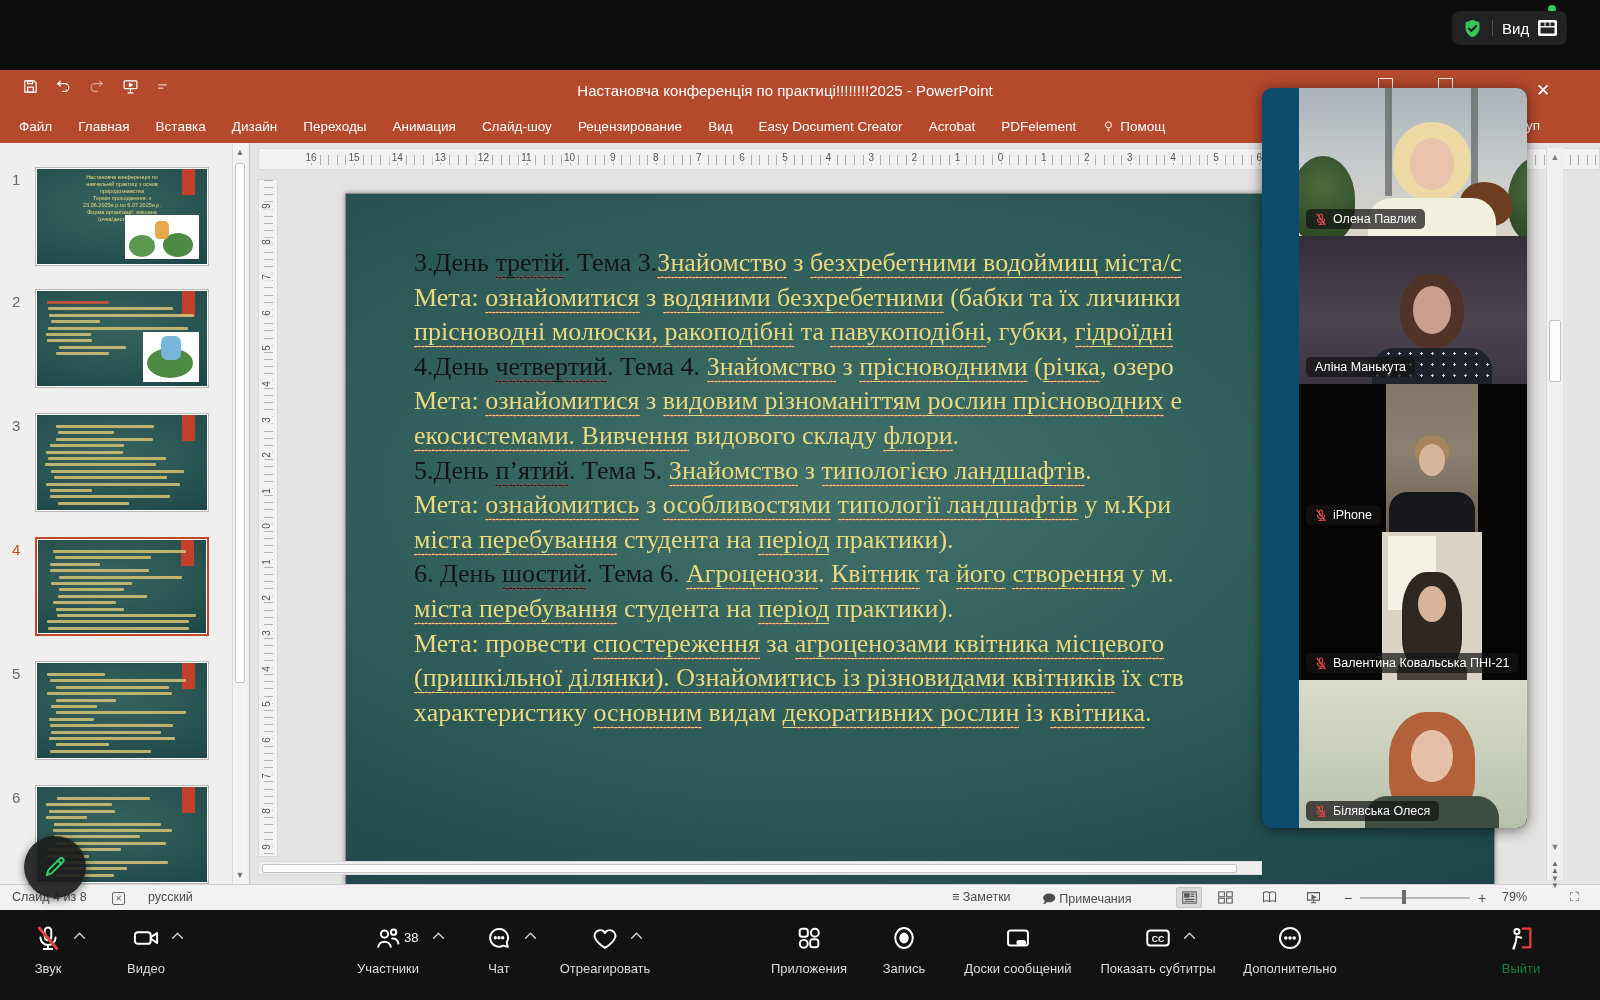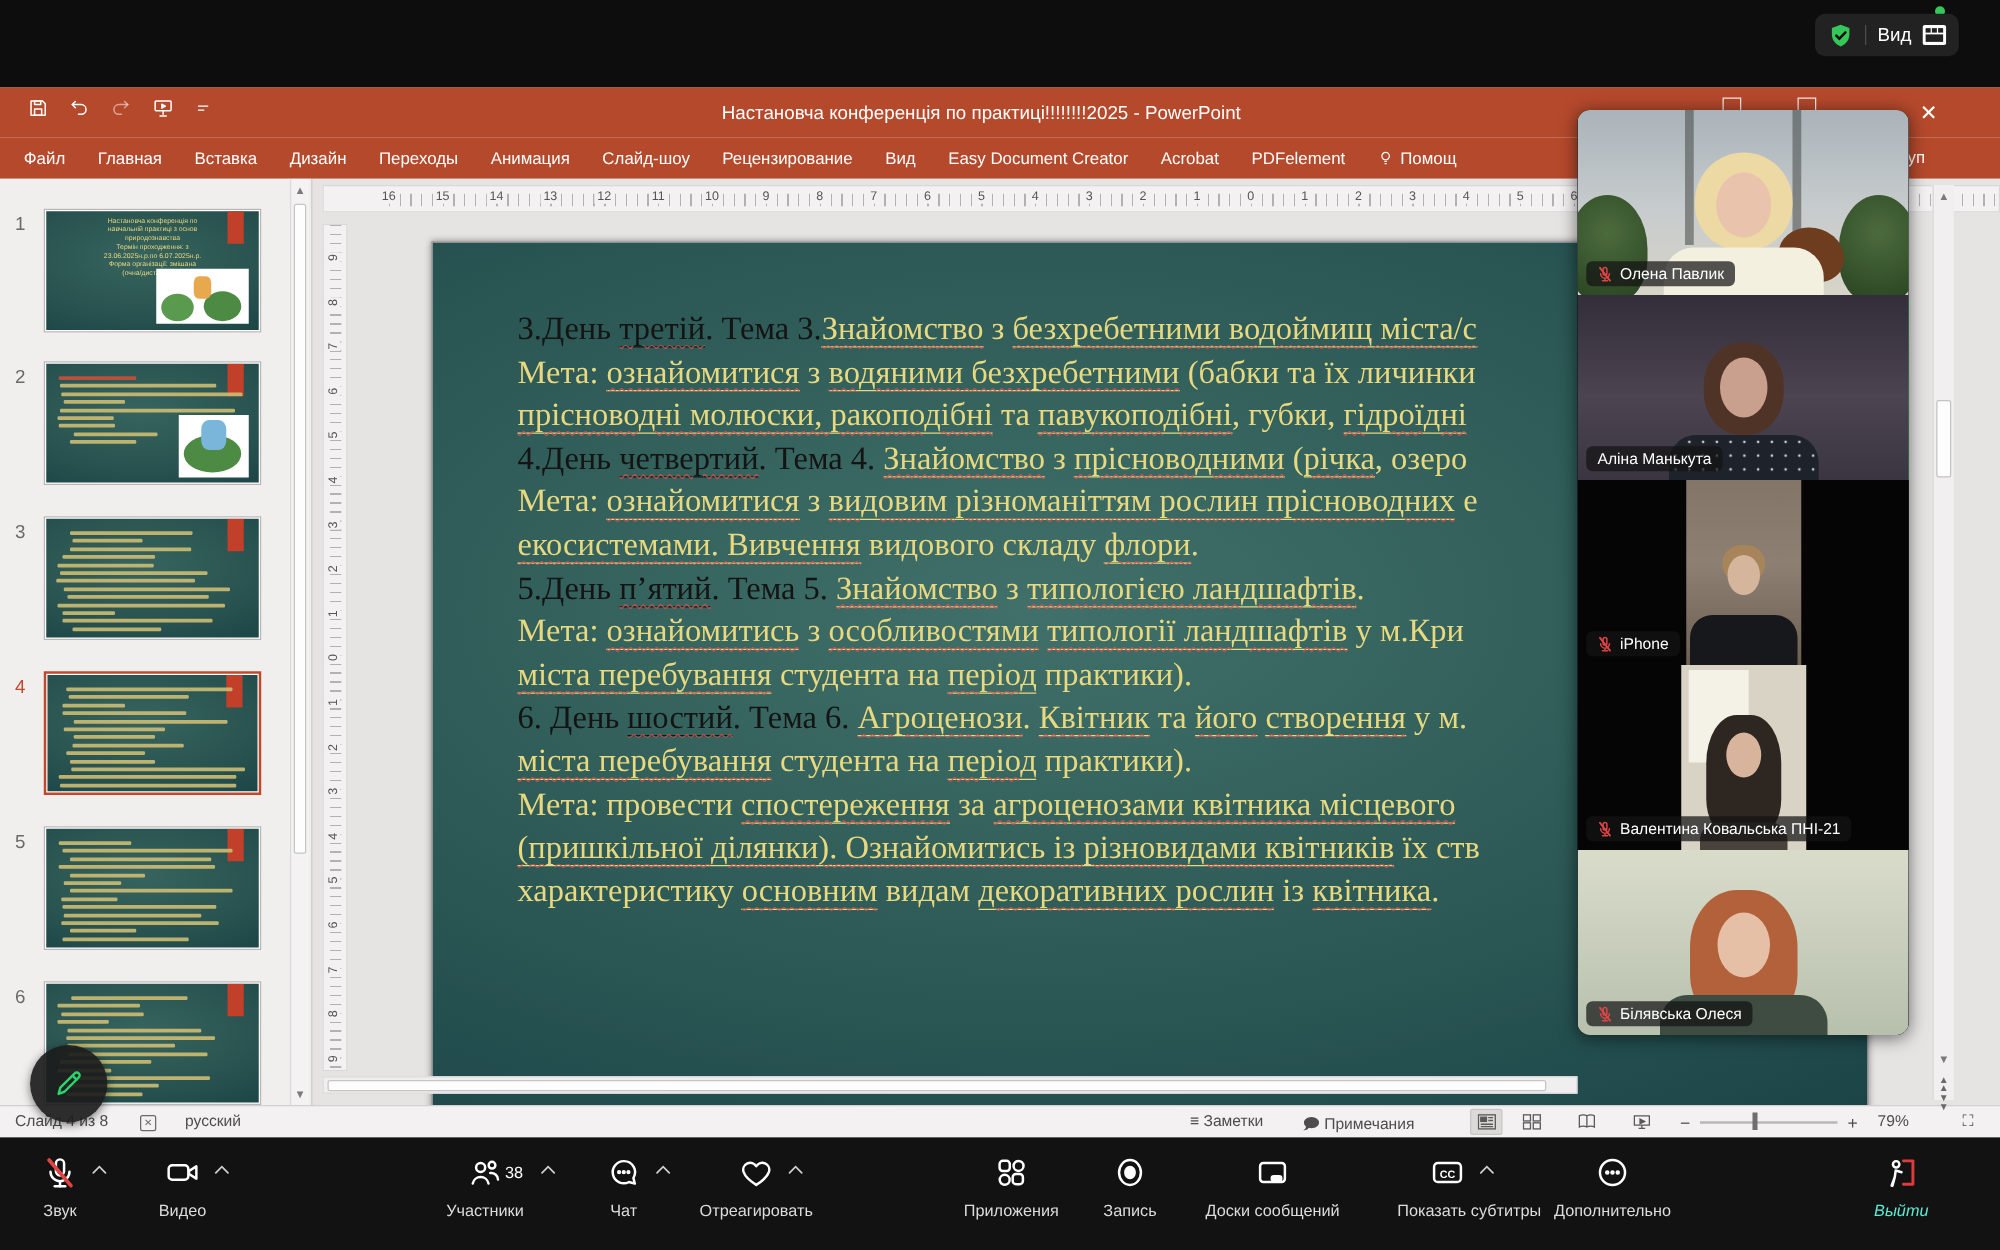--- a/index.html
+++ b/index.html
@@ -86,21 +86,21 @@
   .sb-item { position:absolute; top:5px; white-space:nowrap; }
   .spell-ic { display:inline-block; width:13px; height:13px; border:1px solid #6a6a6a; border-radius:2px; font-size:8px; line-height:11px; text-align:center; color:#6a6a6a; }
   .viewbtn { position:absolute; top:2px; width:26px; height:21px; display:flex; align-items:center; justify-content:center; border-radius:2px; }
   .viewbtn.on { background:#dcd9d9; border:1px solid #c8c5c5; }
   .zoom-track { position:absolute; top:12px; height:2px; background:#b9b7b7; }
   .zoom-thumb { position:absolute; top:5px; width:4px; height:14px; background:#6f6d6d; }
   .fitw { letter-spacing:-1px; }
 
   
   .vpanel { position:absolute; left:1262px; top:88px; width:265px; height:740px; border-radius:10px; overflow:hidden;
-    background:#0f172a; z-index:10; box-shadow:0 2px 14px rgba(0,0,0,.55); }
+    background:#0c4a6e; z-index:10; box-shadow:0 2px 14px rgba(0,0,0,.55);padding-left:37px; }
   .tile { position:relative; width:265px; height:148px; background:#111; overflow:hidden; }
   .tile.active { box-shadow:inset 0 0 0 2.5px #35d45f; }
   .scene { position:absolute; inset:0; }
   .person { position:absolute; left:50%; transform:translateX(-50%); bottom:0; width:160px; height:120px; }
   .hair,.face,.torso { position:absolute; left:50%; transform:translateX(-50%); }
   .name-tag { position:absolute; left:7px; bottom:7px; background:rgba(20,20,20,.72); border-radius:5px; padding:3px 9px;
     display:flex; align-items:center; gap:6px; z-index:3; }
   .name-tag .nm { color:#fff; font-size:12.5px; white-space:nowrap; }
 
   
@@ -734,21 +734,21 @@
         <div class="tb-top">
           <span class="tb-icon">
             <svg width="30" height="28" viewBox="0 0 24 24" fill="none" stroke="#fff" stroke-width="1.7" stroke-linecap="round" stroke-linejoin="round">
               <rect x="3.5" y="5.5" width="17" height="13" rx="2.2"></rect>
               <rect x="11.5" y="14.5" width="6.5" height="3.2" rx="1.4" fill="#fff"></rect>
             </svg>
           </span>
         </div>
         <div class="tb-label">Доски сообщений</div>
       </div>
-      <div class="tb-btn" style="left: 1158px; text-align: right;">
+      <div class="tb-btn" style="left: 1158px;">
         <div class="tb-top">
           <span class="tb-icon">
             <svg width="28" height="28" viewBox="0 0 24 24" fill="none" stroke="#fff" stroke-width="1.7" stroke-linecap="round" stroke-linejoin="round">
               <rect x="2.8" y="5.5" width="18.4" height="13" rx="2.6"></rect>
               <text x="12" y="15.6" font-size="7.4" font-family="Liberation Sans" font-weight="bold" fill="#fff" stroke="none" text-anchor="middle">CC</text>
             </svg>
           </span>
           <span class="tb-chev">
             <svg width="13" height="9" viewBox="0 0 24 16" fill="none" stroke="#cfcfcf" stroke-width="2.6" stroke-linecap="round">
               <path d="M3 13 12 4l9 9"></path>
@@ -773,21 +773,21 @@
       <div class="tb-btn" style="left: 1521px;">
         <div class="tb-top">
           <span class="tb-icon">
             <svg width="28" height="28" viewBox="0 0 24 24" fill="none" stroke="#fff" stroke-width="1.7" stroke-linecap="round" stroke-linejoin="round">
               <circle cx="8.5" cy="6.4" r="2.2"></circle>
               <path d="M6 21l1.6-6 .6-4.4 4 1.2M7.6 15l-2.2 6"></path>
               <path d="M13.5 4h6.5v16h-6.5" stroke="#e03a3a" stroke-width="2"></path>
             </svg>
           </span>
         </div>
-        <div class="tb-label" style="color: #5eead4; font-style: italic;">Выйти</div>
+        <div class="tb-label" style="color: #15803d;">Выйти</div>
       </div>
     </div>
 
   <div class="fab" id="fab-slot">
       <svg width="26" height="26" viewBox="0 0 24 24" fill="none" stroke="#2bd36a" stroke-width="1.8" stroke-linecap="round" stroke-linejoin="round">
         <path d="M4.5 19.5l1.3-4.6L16.4 4.3a2.1 2.1 0 0 1 3 3L8.8 17.9l-4.3 1.6z"></path>
         <path d="M14.8 6l3 3"></path>
       </svg>
     </div>
 </div>

